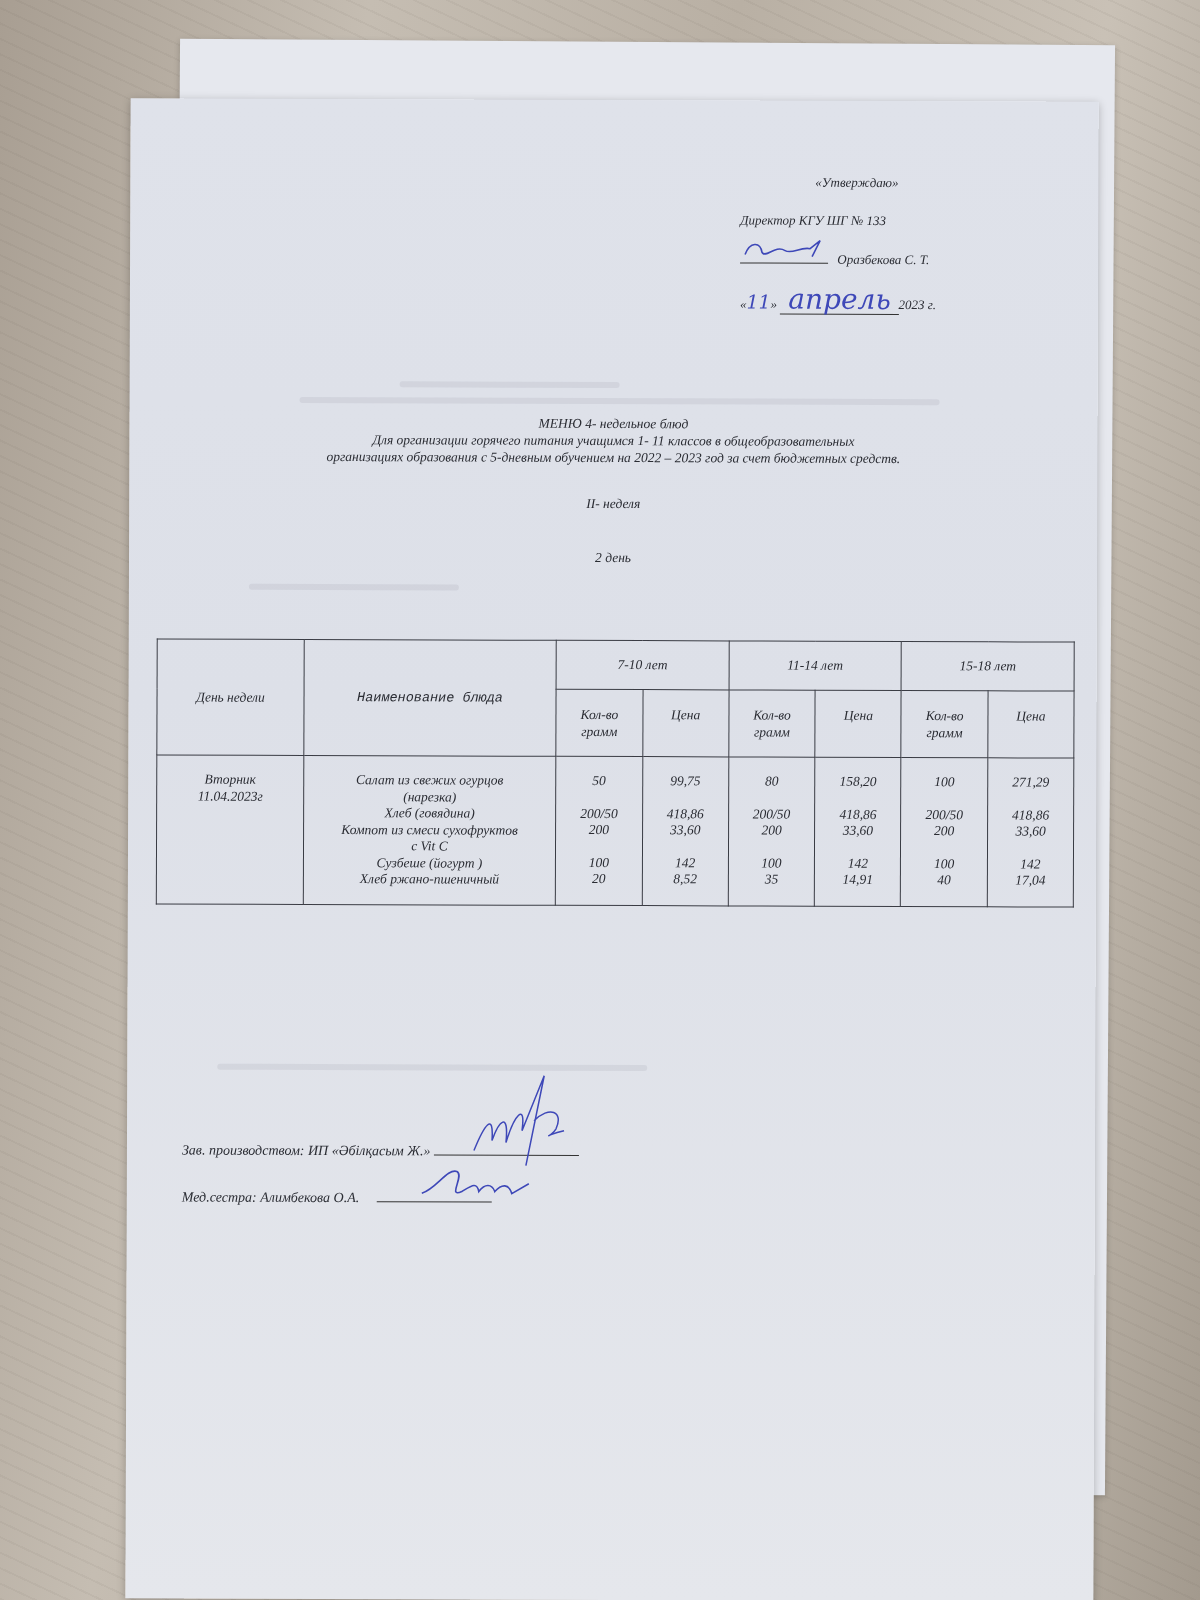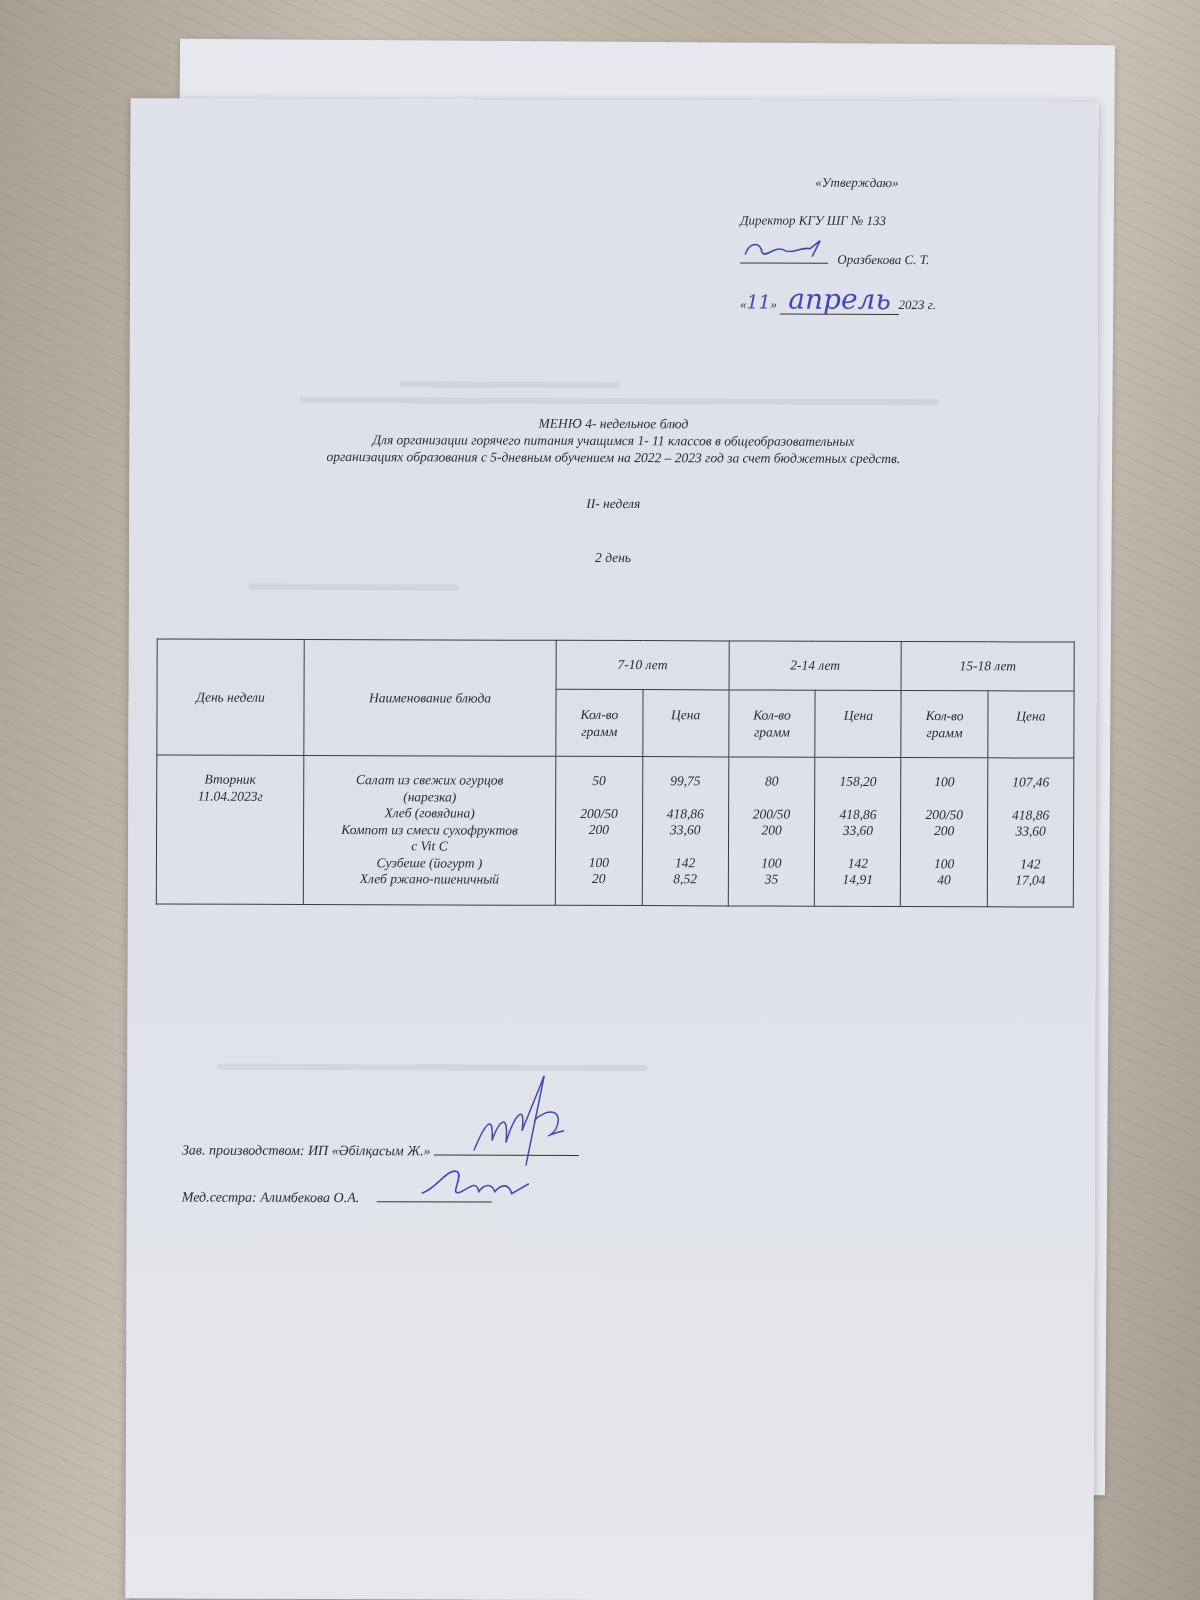--- a/index.html
+++ b/index.html
@@ -105,23 +105,23 @@
     <div>Для организации горячего питания учащимся 1- 11 классов в общеобразовательных</div>
     <div>организациях образования с 5-дневным обучением на 2022 – 2023 год за счет бюджетных средств.</div>
   </div>
   <div class="week">II- неделя</div>
   <div class="day">2 день</div>
 
   <table class="menu">
     <tbody>
         <tr class="age">
       <th class="c-day" rowspan="2" style="vertical-align:middle;">День недели</th>
-      <th class="c-name" rowspan="2" style="vertical-align:middle;">Наименование блюда</th>
+      <th class="c-name" rowspan="2" style="vertical-align:middle;font-family:Liberation Mono, monospace;">Наименование блюда</th>
       <th colspan="2">7-10 лет</th>
-      <th colspan="2">2-14 лет</th>
+      <th colspan="2">11-14 лет</th>
       <th colspan="2">15-18 лет</th>
     </tr>
     <tr class="sub">
       <th>
             <div>Кол-во</div>
             <div>грамм</div>
           </th>
       <th>Цена</th>
       <th>
             <div>Кол-во</div>
@@ -187,21 +187,21 @@
       <td class="body-cell">
         <div>100</div>
             <div class="gap"></div>
         <div>200/50</div>
         <div>200</div>
             <div class="gap"></div>
         <div>100</div>
         <div>40</div>
       </td>
       <td class="body-cell">
-        <div>107,46</div>
+        <div>271,29</div>
             <div class="gap"></div>
         <div>418,86</div>
         <div>33,60</div>
             <div class="gap"></div>
         <div>142</div>
         <div>17,04</div>
       </td>
     </tr>
   </tbody>
     </table>

